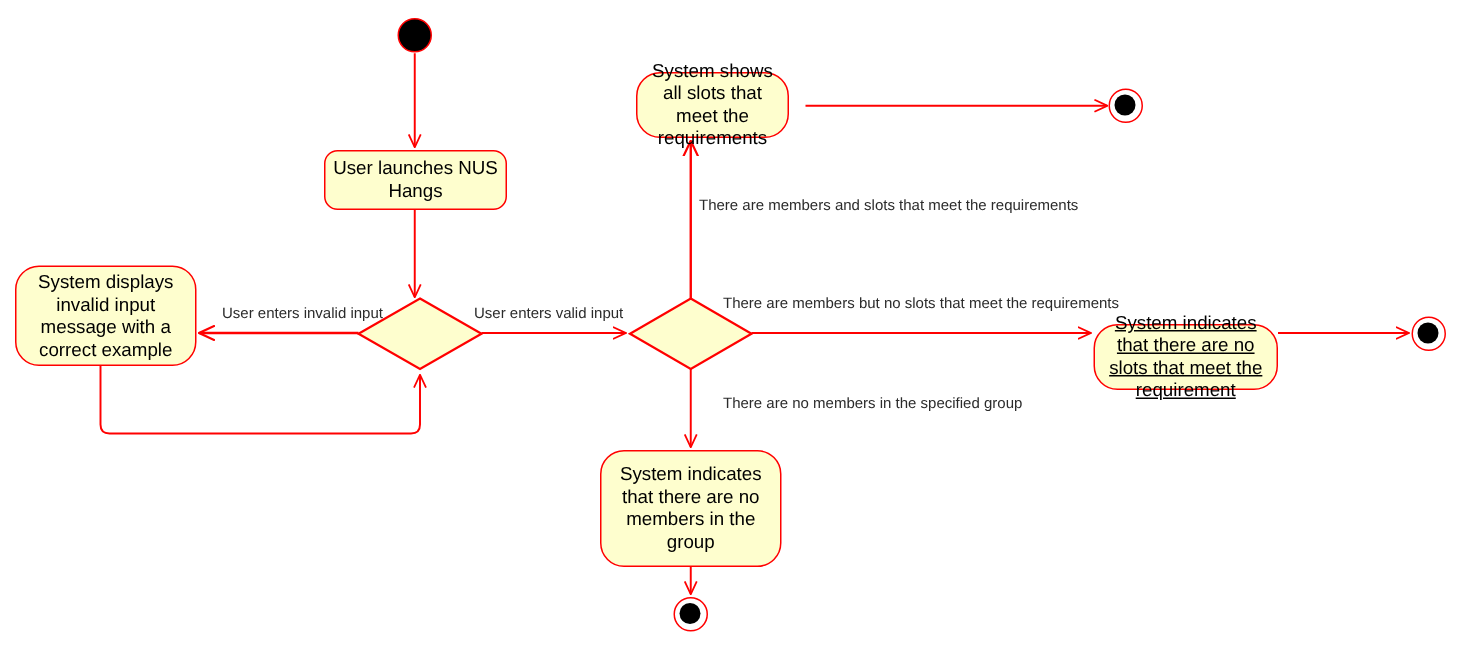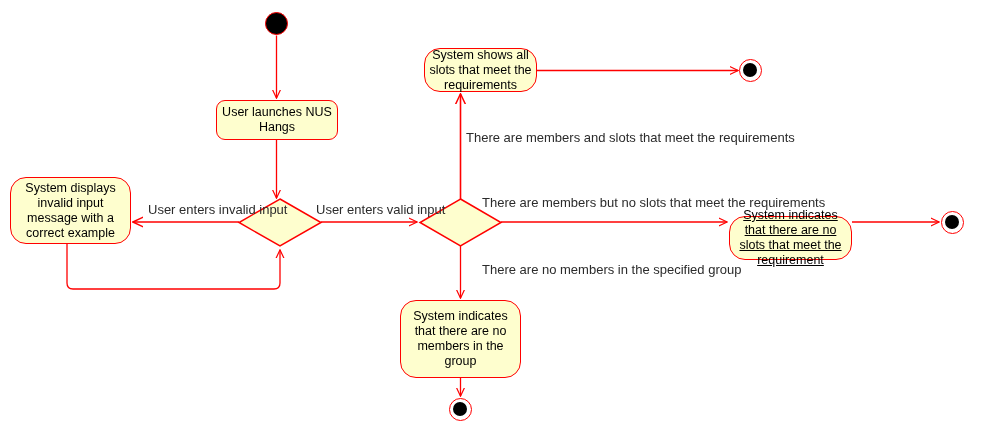--- a/index.html
+++ b/index.html
@@ -68,21 +68,21 @@
     position: absolute;
     left: 2.6px;
     top: 2.6px;
     width: 14.8px;
     height: 14.8px;
     border-radius: 50%;
     background: #000000;
   }
   .edge-label {
     position: absolute;
-    font-size: 13px;
+    font-size: 10px;
     line-height: 12px;
     color: #2B2B2B;
     white-space: nowrap;
     z-index: 5;
     background: transparent;
   }
 </style>
 </head>
 <body>
 
@@ -125,21 +125,21 @@
   <div class="initial-node" style="left:265px; top:12px;"></div>
 
   <div class="activity-node" style="left:216px; top:100px; width:122px; height:40px;border-radius:9px;">
     <span>User launches NUS Hangs</span>
   </div>
 
   <div class="activity-node" style="left:10px; top:177px; width:121px; height:67px;">
     <span>System displays invalid input message with a correct example</span>
   </div>
 
-  <div class="activity-node" style="left:424px; top:48px; width:113px; height:44px;">
+  <div class="activity-node" style="left:424px; top:48px; width:102px; height:44px;">
     <span>System shows all slots that meet the requirements</span>
   </div>
 
   <div class="activity-node" style="left:729px; top:216px; width:123px; height:44px;text-decoration:underline;">
     <span>System indicates that there are no slots that meet the requirement</span>
   </div>
 
   <div class="activity-node" style="left:400px; top:300px; width:121px; height:78px;">
     <span>System indicates that there are no members in the group</span>
   </div>

